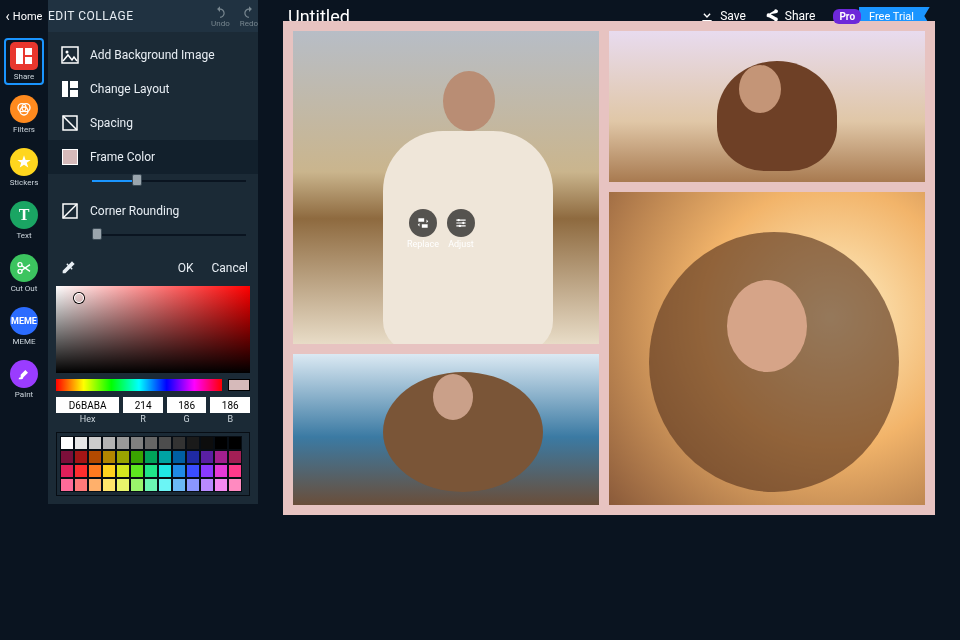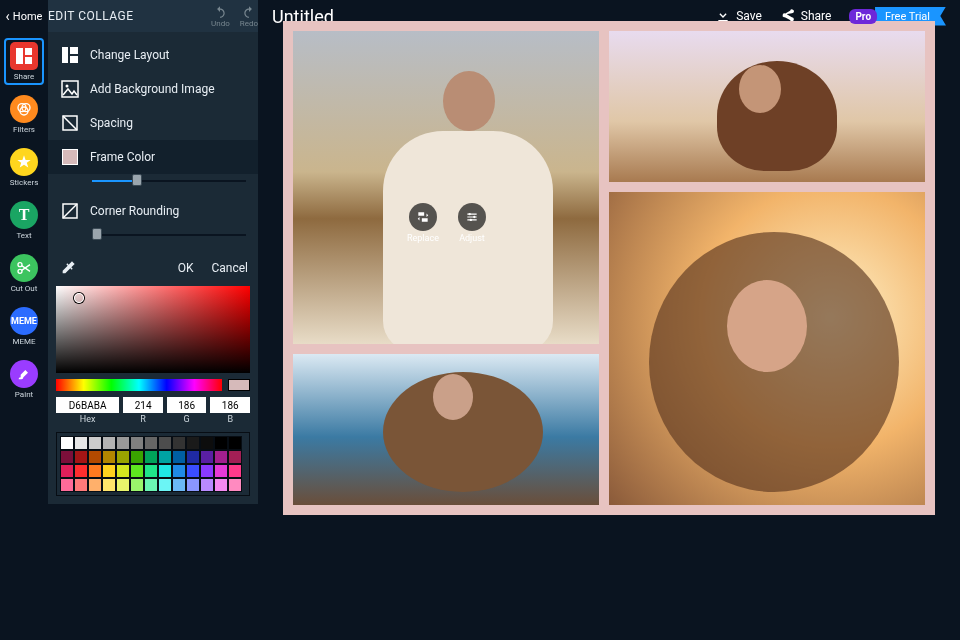--- a/index.html
+++ b/index.html
@@ -8,21 +8,21 @@
 
   
   .topbar { height: 32px; display: flex; align-items: stretch; }
   .home-btn { width: 48px; display: flex; align-items: center; justify-content: center; color: #fff; font-size: 11px; background: #0a1420; border: none; cursor: pointer; }
   .home-btn::before { content: "‹"; margin-right: 3px; font-size: 14px; }
   .panel-header { flex: 0 0 210px; background: #203241; display: flex; align-items: center; padding: 0 0; }
   .panel-title { font-size: 12px; letter-spacing: .5px; color: #e8eef4; flex: 1; }
   .undo-redo { display: flex; gap: 10px; }
   .ur { display: flex; flex-direction: column; align-items: center; color: #77868f; font-size: 8px; cursor: pointer; }
   .ur svg { width: 14px; height: 14px; }
-  .canvas-header { flex: 1; background: #0a1420; display: flex; align-items: center; padding: 0 14px; }
+  .canvas-header { flex: 1; background: #0a1420; display: flex; align-items: center; padding: 0 30px; }
   .doc-title { font-size: 18px; color: #fff; font-weight: 400; flex: 1; }
   .hb { display: flex; align-items: center; gap: 5px; color: #fff; font-size: 12px; cursor: pointer; margin-right: 18px; }
   .hb svg { width: 16px; height: 16px; }
   .ribbon { position: relative; display: flex; align-items: center; }
   .ribbon .pro { background: #6d28d9; color: #fff; font-size: 10px; font-weight: 700; border-radius: 6px; padding: 2px 6px; margin-right: -2px; position: relative; z-index: 2; }
   .ribbon .trial { background: #1a95ff; color: #fff; font-size: 11px; padding: 3px 16px 3px 10px; clip-path: polygon(0 0, 100% 0, 92% 50%, 100% 100%, 0 100%); }
 
   
   .body { flex: 1; display: flex; min-height: 0; }
 
@@ -90,21 +90,21 @@
   .sil { position:absolute; border-radius:50%; }
   .cA .head { width:52px; height:60px; left:150px; top:40px; background:#b98d74; }
   .cA .body2 { position:absolute; left:90px; top:100px; width:170px; height:220px; background:#efe6d9; border-radius:60px 60px 30px 30px; }
   .cB .head { width:42px; height:48px; left:130px; top:34px; background:#c49577; }
   .cB .hair { position:absolute; left:108px; top:30px; width:120px; height:110px; background:#6e4026; border-radius:50% 50% 40% 40%; }
   .cC .head { width:40px; height:46px; left:140px; top:20px; background:#caa089; }
   .cC .hair { position:absolute; left:90px; top:18px; width:160px; height:120px; background:#7a5537; border-radius:50%; }
   .cD .head { width:80px; height:92px; left:118px; top:88px; background:#d6a488; }
   .cD .hair { position:absolute; left:40px; top:40px; width:250px; height:260px; background:rgba(92,56,32,.65); border-radius:50%; }
 
-  .ctx { position: absolute; left: 114px; top: 172px; display: flex; gap: 19px; }
+  .ctx { position: absolute; left: 114px; top: 178px; display: flex; gap: 8px; }
   .ctx .cb { display: flex; flex-direction: column; align-items: center; color: #fff; font-size: 9px; cursor: pointer; }
   .ctx .cb .circ { width: 28px; height: 28px; border-radius: 50%; background: rgba(20,20,20,.7); display: flex; align-items: center; justify-content: center; margin-bottom: 2px; }
 </style>
 </head>
 <body>
 
 <div id="app">
 
   <div class="topbar">
     <button class="home-btn">
@@ -205,36 +205,36 @@
         </div>
         <span class="rail-label">Paint</span>
       </div>
     </div>
 
     <div class="panel">
       <div class="options">
         <div class="opt">
           <span class="oi">
               <svg width="18" height="18" viewBox="0 0 18 18">
+                <rect x="1" y="1" width="16" height="16" fill="none" stroke="#fff" stroke-width="1.5"></rect>
+                <circle cx="6" cy="6" r="1.5" fill="#fff"></circle>
+                <path d="M2 15l5-6 4 5 2-3 3 4" fill="none" stroke="#fff" stroke-width="1.5"></path>
+              </svg>
+            </span>
+          <span>Add Background Image</span>
+        </div>
+        <div class="opt">
+          <span class="oi">
+              <svg width="18" height="18" viewBox="0 0 18 18">
                 <rect x="1" y="1" width="6" height="16" fill="#fff"></rect>
                 <rect x="9" y="1" width="8" height="7" fill="#fff"></rect>
                 <rect x="9" y="10" width="8" height="7" fill="#fff"></rect>
               </svg>
             </span>
           <span>Change Layout</span>
-        </div>
-        <div class="opt">
-          <span class="oi">
-              <svg width="18" height="18" viewBox="0 0 18 18">
-                <rect x="1" y="1" width="16" height="16" fill="none" stroke="#fff" stroke-width="1.5"></rect>
-                <circle cx="6" cy="6" r="1.5" fill="#fff"></circle>
-                <path d="M2 15l5-6 4 5 2-3 3 4" fill="none" stroke="#fff" stroke-width="1.5"></path>
-              </svg>
-            </span>
-          <span>Add Background Image</span>
         </div>
         <div class="opt">
           <span class="oi">
               <svg width="18" height="18" viewBox="0 0 18 18">
                 <rect x="2" y="2" width="14" height="14" fill="none" stroke="#fff" stroke-width="1.5"></rect>
                 <path d="M2 2l14 14" stroke="#fff" stroke-width="1.5"></path>
               </svg>
             </span>
           <span>Spacing</span>
         </div>

